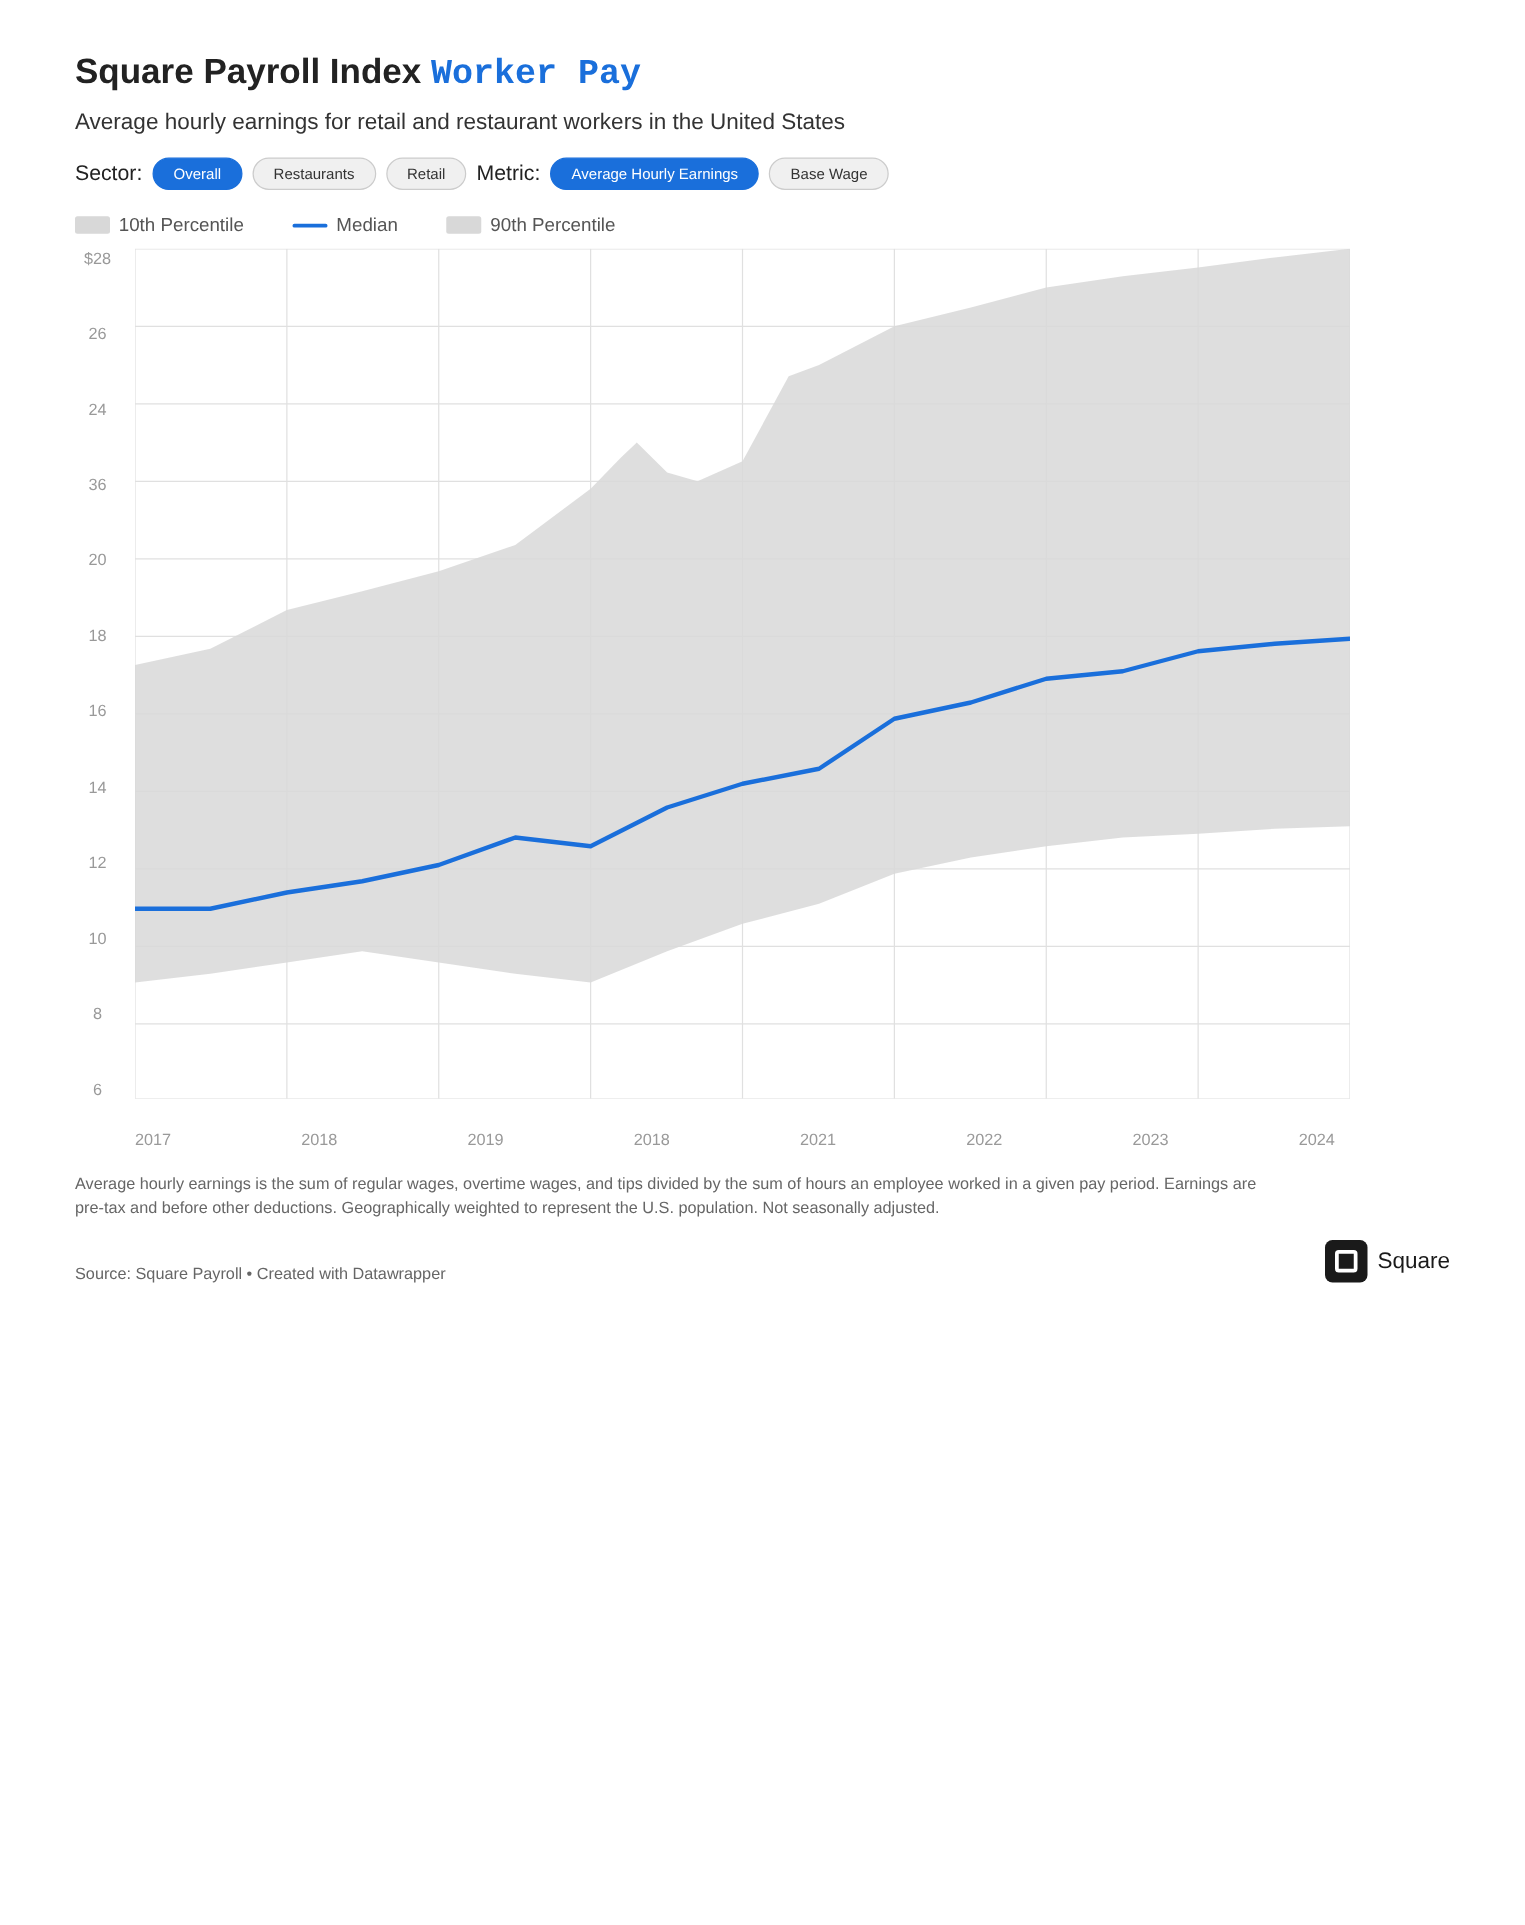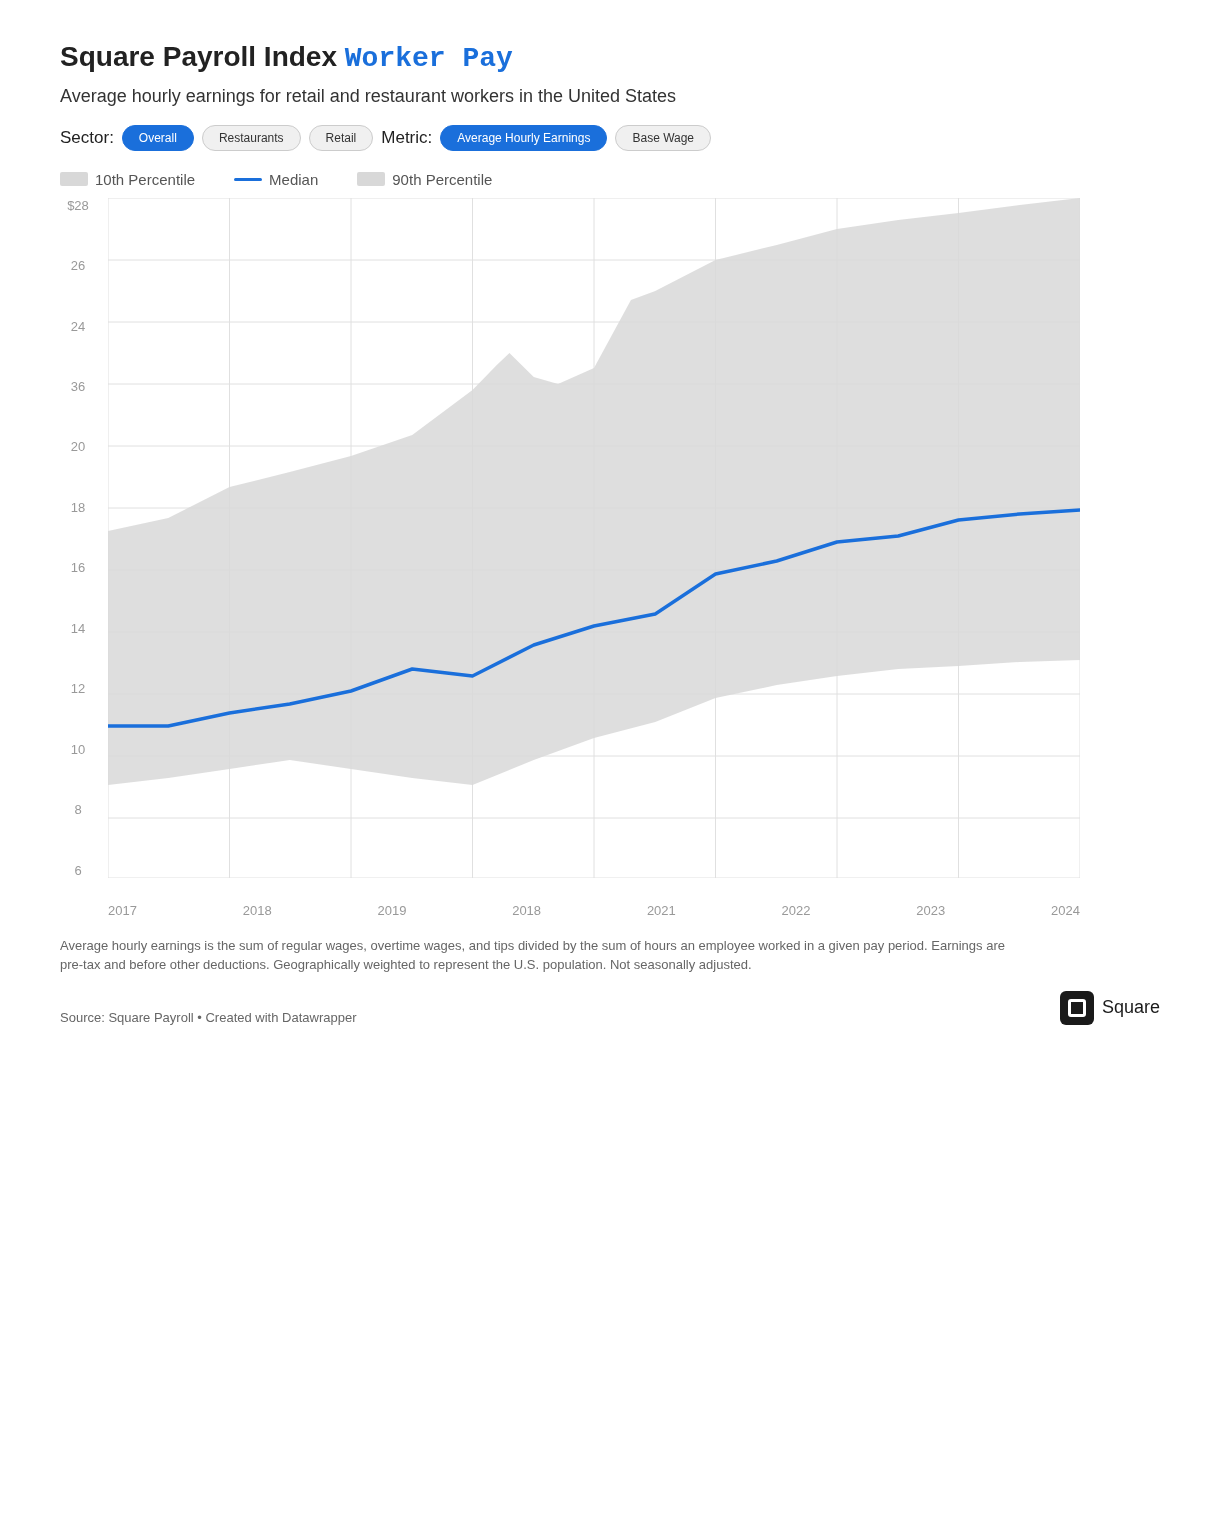--- a/index.html
+++ b/index.html
@@ -108,21 +108,21 @@
     .chart-inner {
       position: absolute;
       left: 48px;
       right: 80px;
       top: 0;
       bottom: 40px;
     }
     .x-axis {
       position: absolute;
       left: 48px;
-      right: 80px;
+      right: 92px;
       bottom: 0;
       height: 38px;
       display: flex;
       justify-content: space-between;
       align-items: flex-end;
     }
     .x-tick {
       font-size: 13px;
       color: #999;
     }

